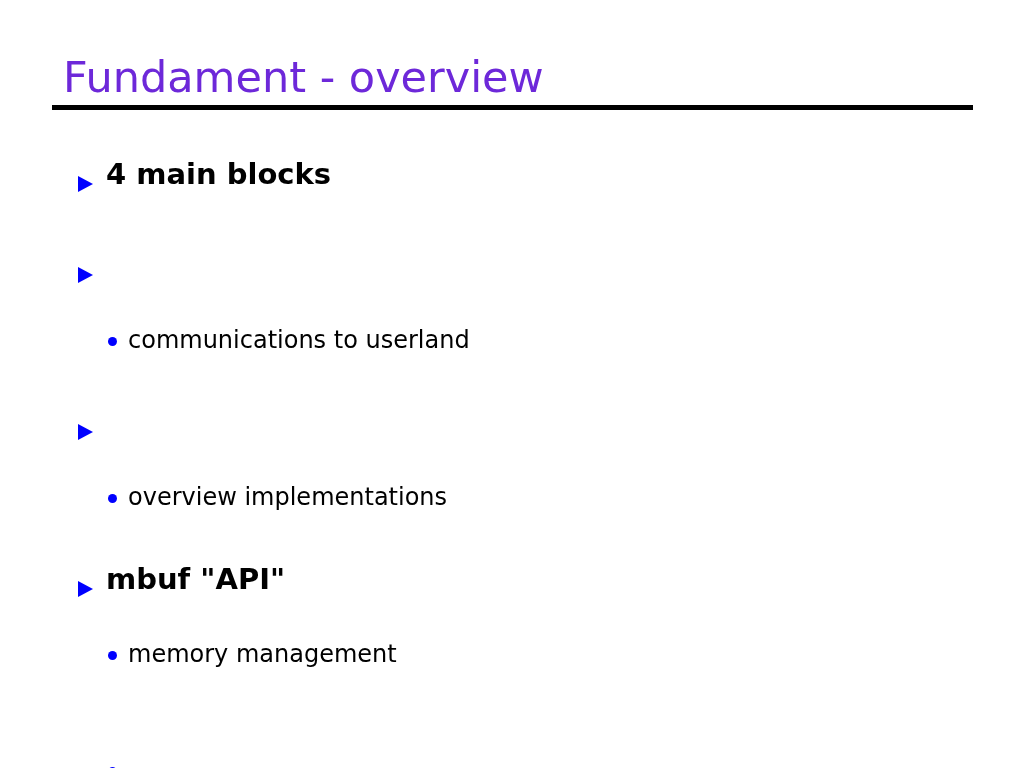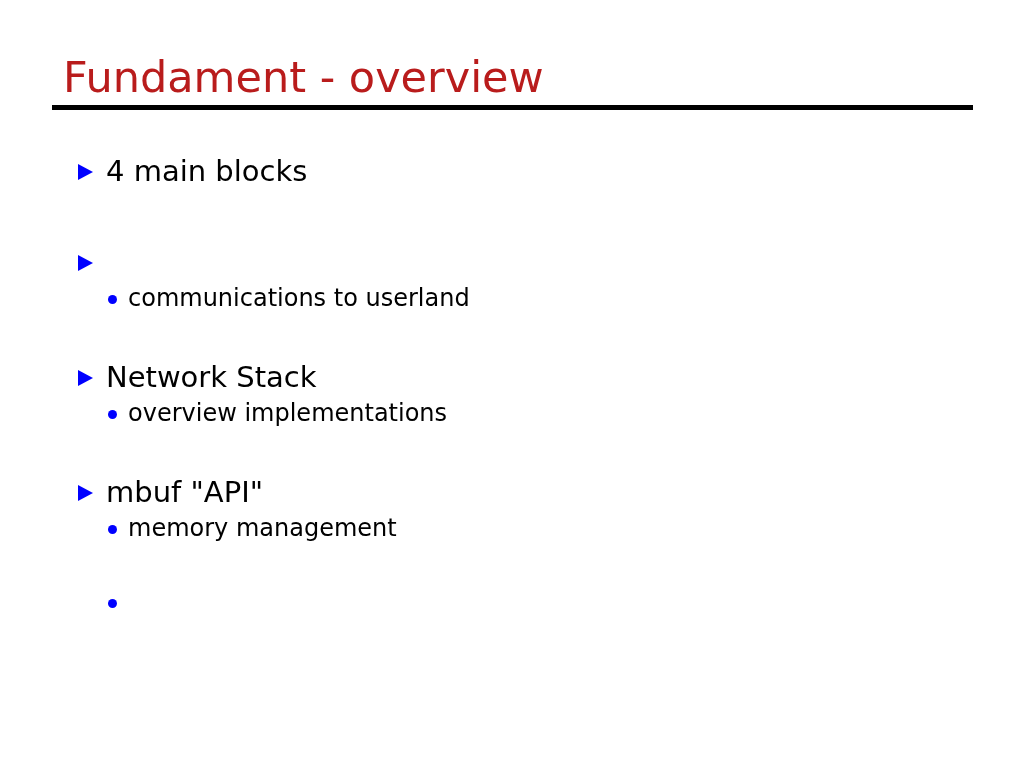--- a/index.html
+++ b/index.html
@@ -27,21 +27,21 @@
   .title-block {
     position: absolute;
     left: 52px;
     top: 52px;
     width: 920px;
   }
   .slide-title {
     font-size: 43px;
     line-height: 50px;
     font-weight: normal;
-    color: #b91c1c;
+    color: #6d28d9;
     letter-spacing: 0px;
     white-space: nowrap;
     padding-left: 11px;
     margin: 0;
   }
   .title-rule {
     margin-top: 3px;
     width: 921px;
     height: 5px;
     background: #000000;
@@ -55,22 +55,23 @@
     width: 900px;
   }
 
   .group {
     margin: 0;
   }
 
   
   .l1 {
     display: flex;
-    align-items: center;
+    align-items: flex-end;
     height: 41px;
+    font-weight: bold;
   }
   .l1-marker {
     flex: 0 0 auto;
     width: 15px;
     height: 16px;
     margin-right: 13px;
     position: relative;
     top: 1px;
   }
   .l1-marker svg {
@@ -82,20 +83,21 @@
     color: #000000;
     white-space: nowrap;
   }
 
   
   .l2 {
     display: flex;
     align-items: center;
     height: 33px;
     margin-left: 30px;
+    margin-top: 42px;
   }
   .l2-marker {
     flex: 0 0 auto;
     width: 9px;
     height: 9px;
     border-radius: 50%;
     background: #0000ff;
     margin-right: 11px;
     position: relative;
     top: 1px;
@@ -152,21 +154,20 @@
 
     <div class="spacer-md"></div>
 
     <div class="group">
       <div class="l1">
         <span class="l1-marker">
           <svg width="15" height="16" viewBox="0 0 15 16">
             <polygon points="0,0 15,8 0,16" fill="#0000ff"></polygon>
           </svg>
         </span>
-        <span class="l1-text">Network Stack</span>
       </div>
       <div class="l2">
         <span class="l2-marker"></span>
         <span class="l2-text">overview implementations</span>
       </div>
     </div>
 
     <div class="spacer-md"></div>
 
     <div class="group">

